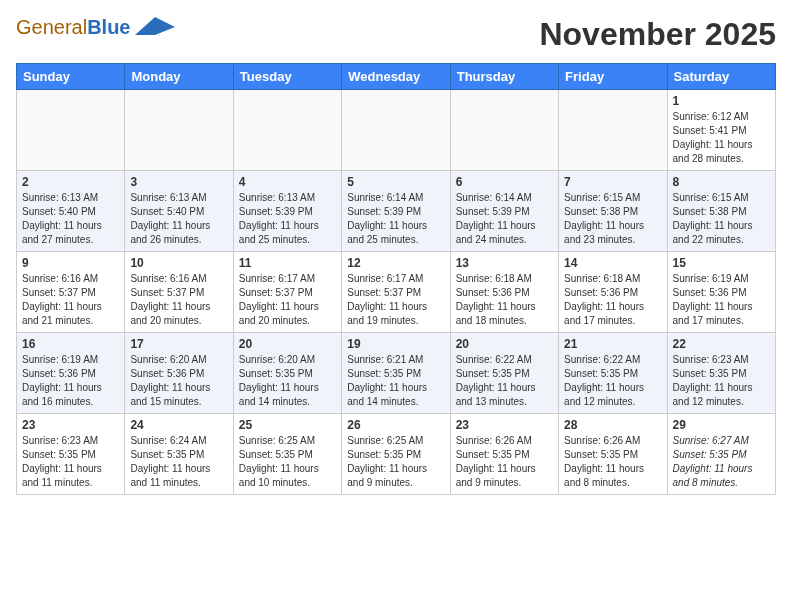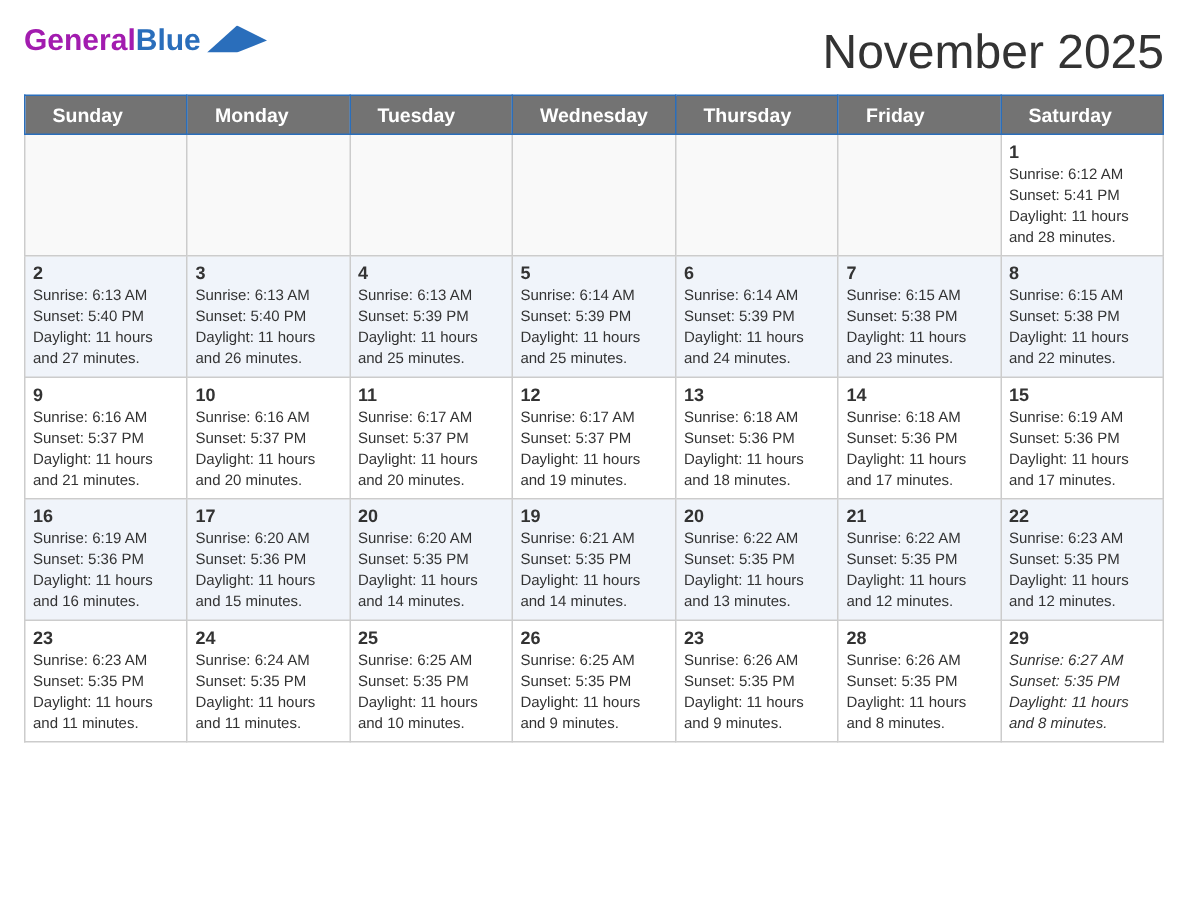--- a/index.html
+++ b/index.html
@@ -25,37 +25,37 @@
       width: 40px;
       height: 18px;
       margin-left: 46px;
       margin-top: -2px;
     }
     .title-block {
       text-align: right;
     }
     .month-title {
       font-size: 32px;
-      font-weight: normal;
+      font-weight: bold;
       color: #333;
     }
     .location {
       font-size: 14px;
       color: #555;
     }
     .calendar {
       width: 100%;
       border-collapse: collapse;
       border: 1px solid #ccc;
     }
     .calendar th {
-      background-color: #737373;
+      background-color: #3b82f6;
       color: #fff;
       text-align: left;
-      padding: 5px 18px;
+      padding: 5px 6px;
       font-size: 13px;
       border: 1px solid #2a6ebb;
     }
     .calendar td {
       vertical-align: top;
       border: 1px solid #ccc;
       padding: 4px 5px;
       width: calc(100% / 7);
       min-height: 80px;
       font-size: 10.5px;
@@ -82,21 +82,21 @@
     .row-shade td.empty {
       background: #eef2f8;
     }
   </style>
 </head>
 <body>
 
 <div class="header">
   <div class="logo">
     <div style="display:flex;align-items:center;">
-      <span style="font-size:20px;font-weight:bold;color:#a21caf;">General</span>
+      <span style="font-size:20px;font-weight:normal;color:#a16207;">General</span>
       <span style="font-size:20px;font-weight:bold;color:#2a6ebb;">Blue</span>
       <svg class="logo-blue-shape" viewBox="0 0 40 18" width="40" height="18" style="margin-left:4px;margin-top:-4px;">
         <polygon points="0,18 20,0 40,10 20,18" fill="#2a6ebb"></polygon>
       </svg>
     </div>
   </div>
   <div class="title-block">
     <div class="month-title">November 2025</div>
   </div>
 </div>

